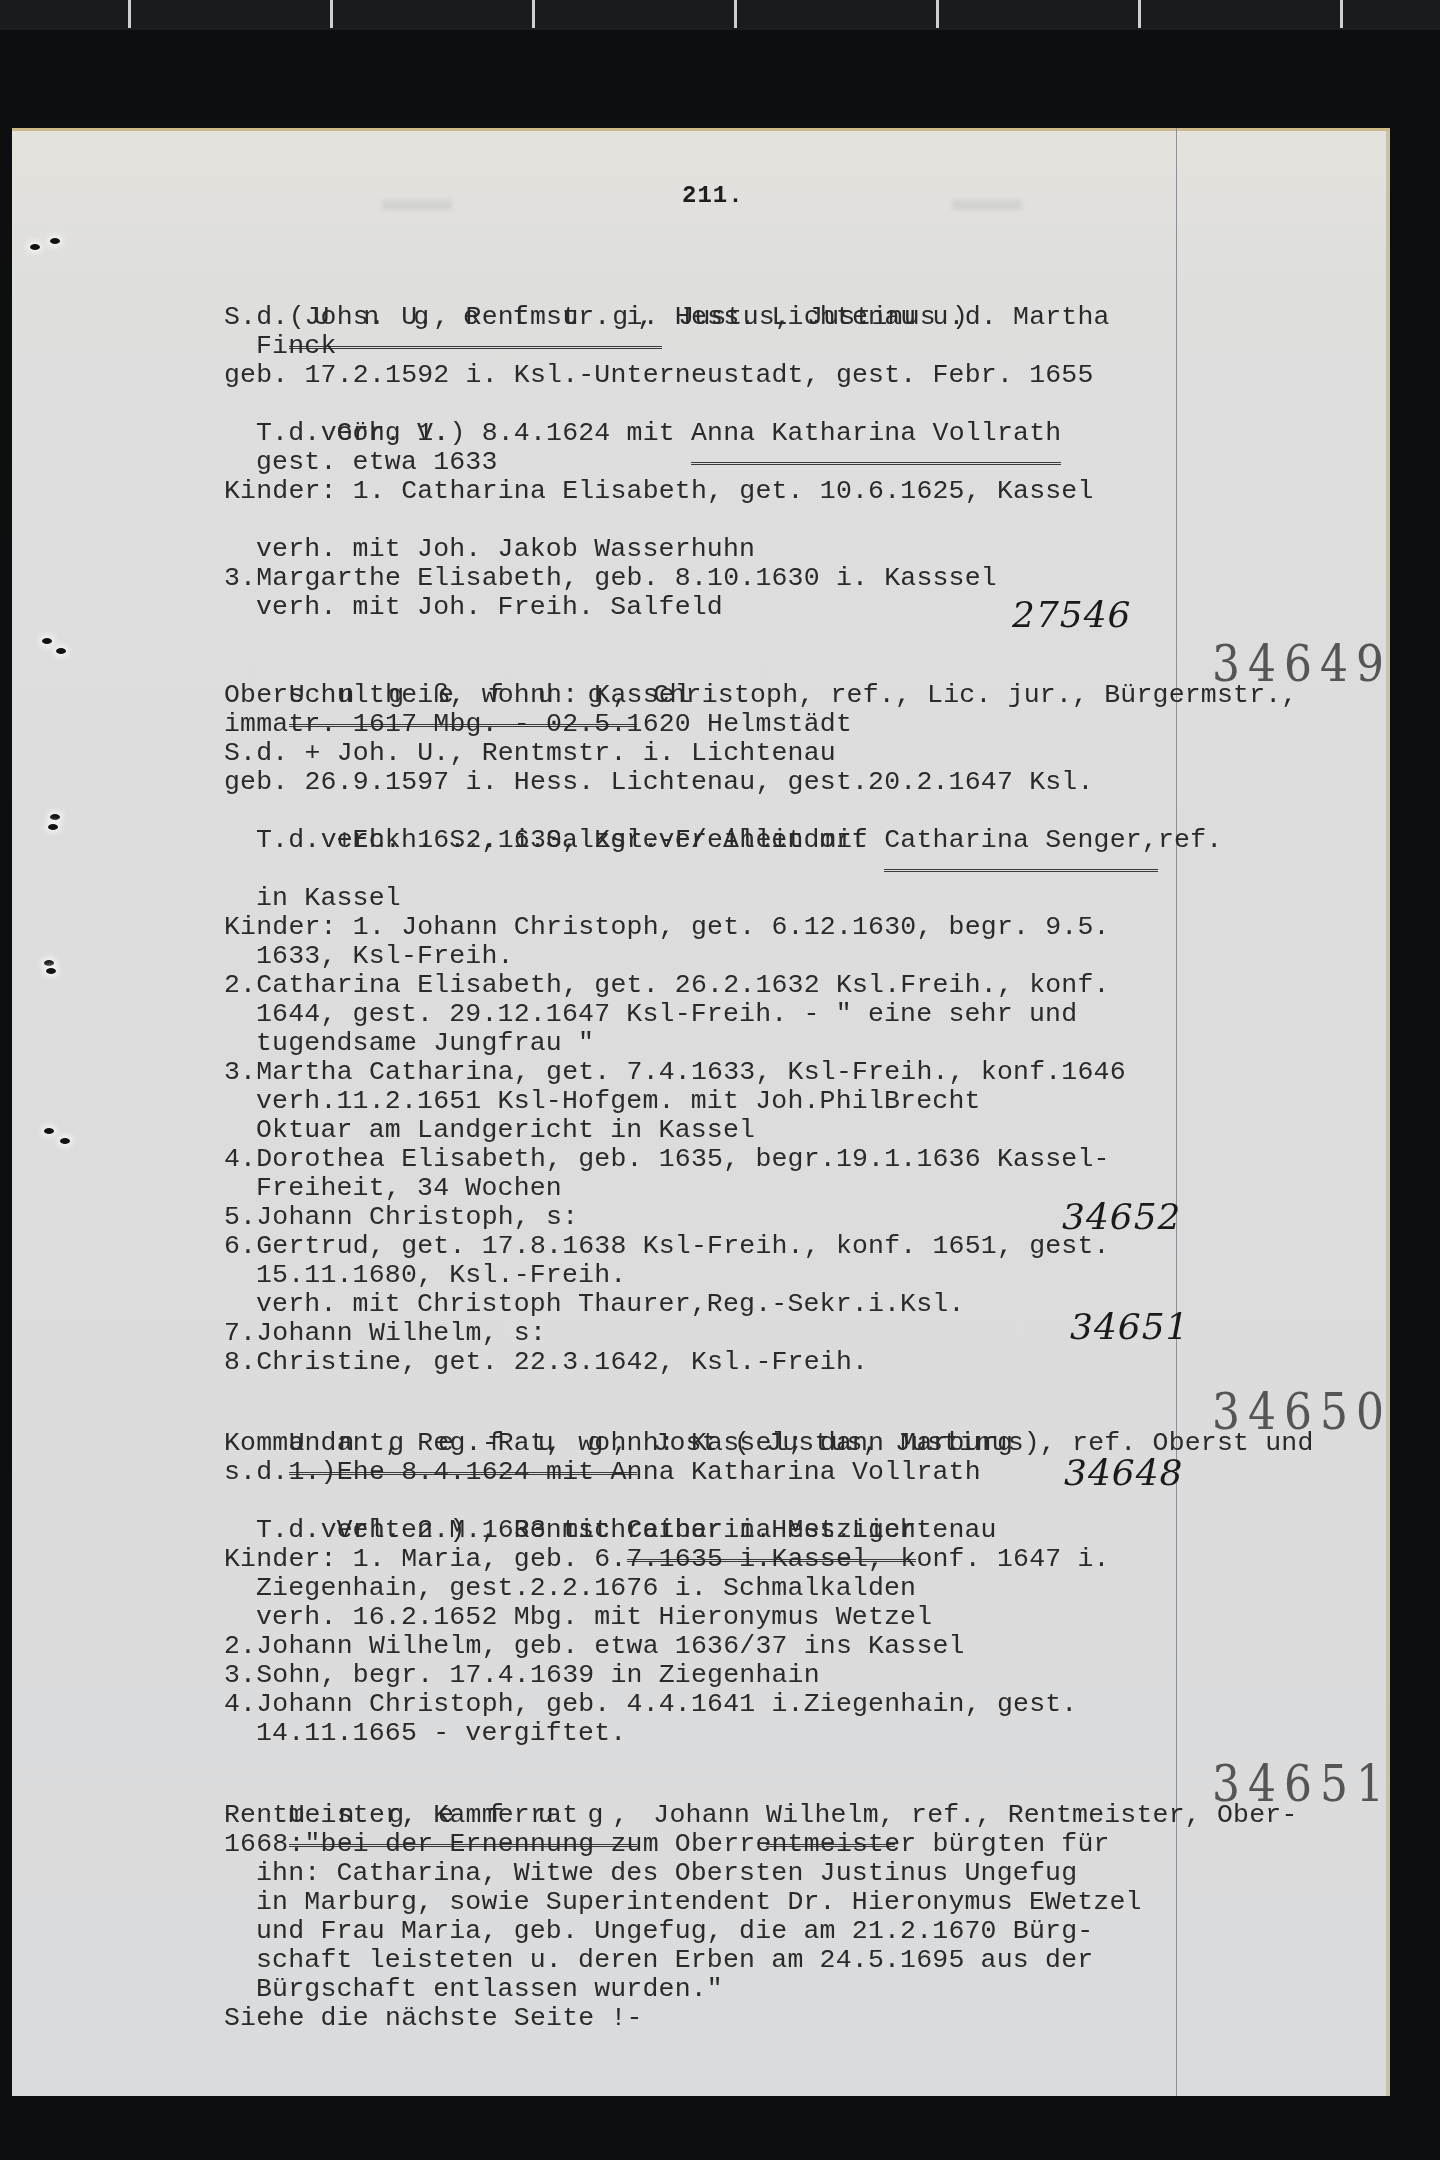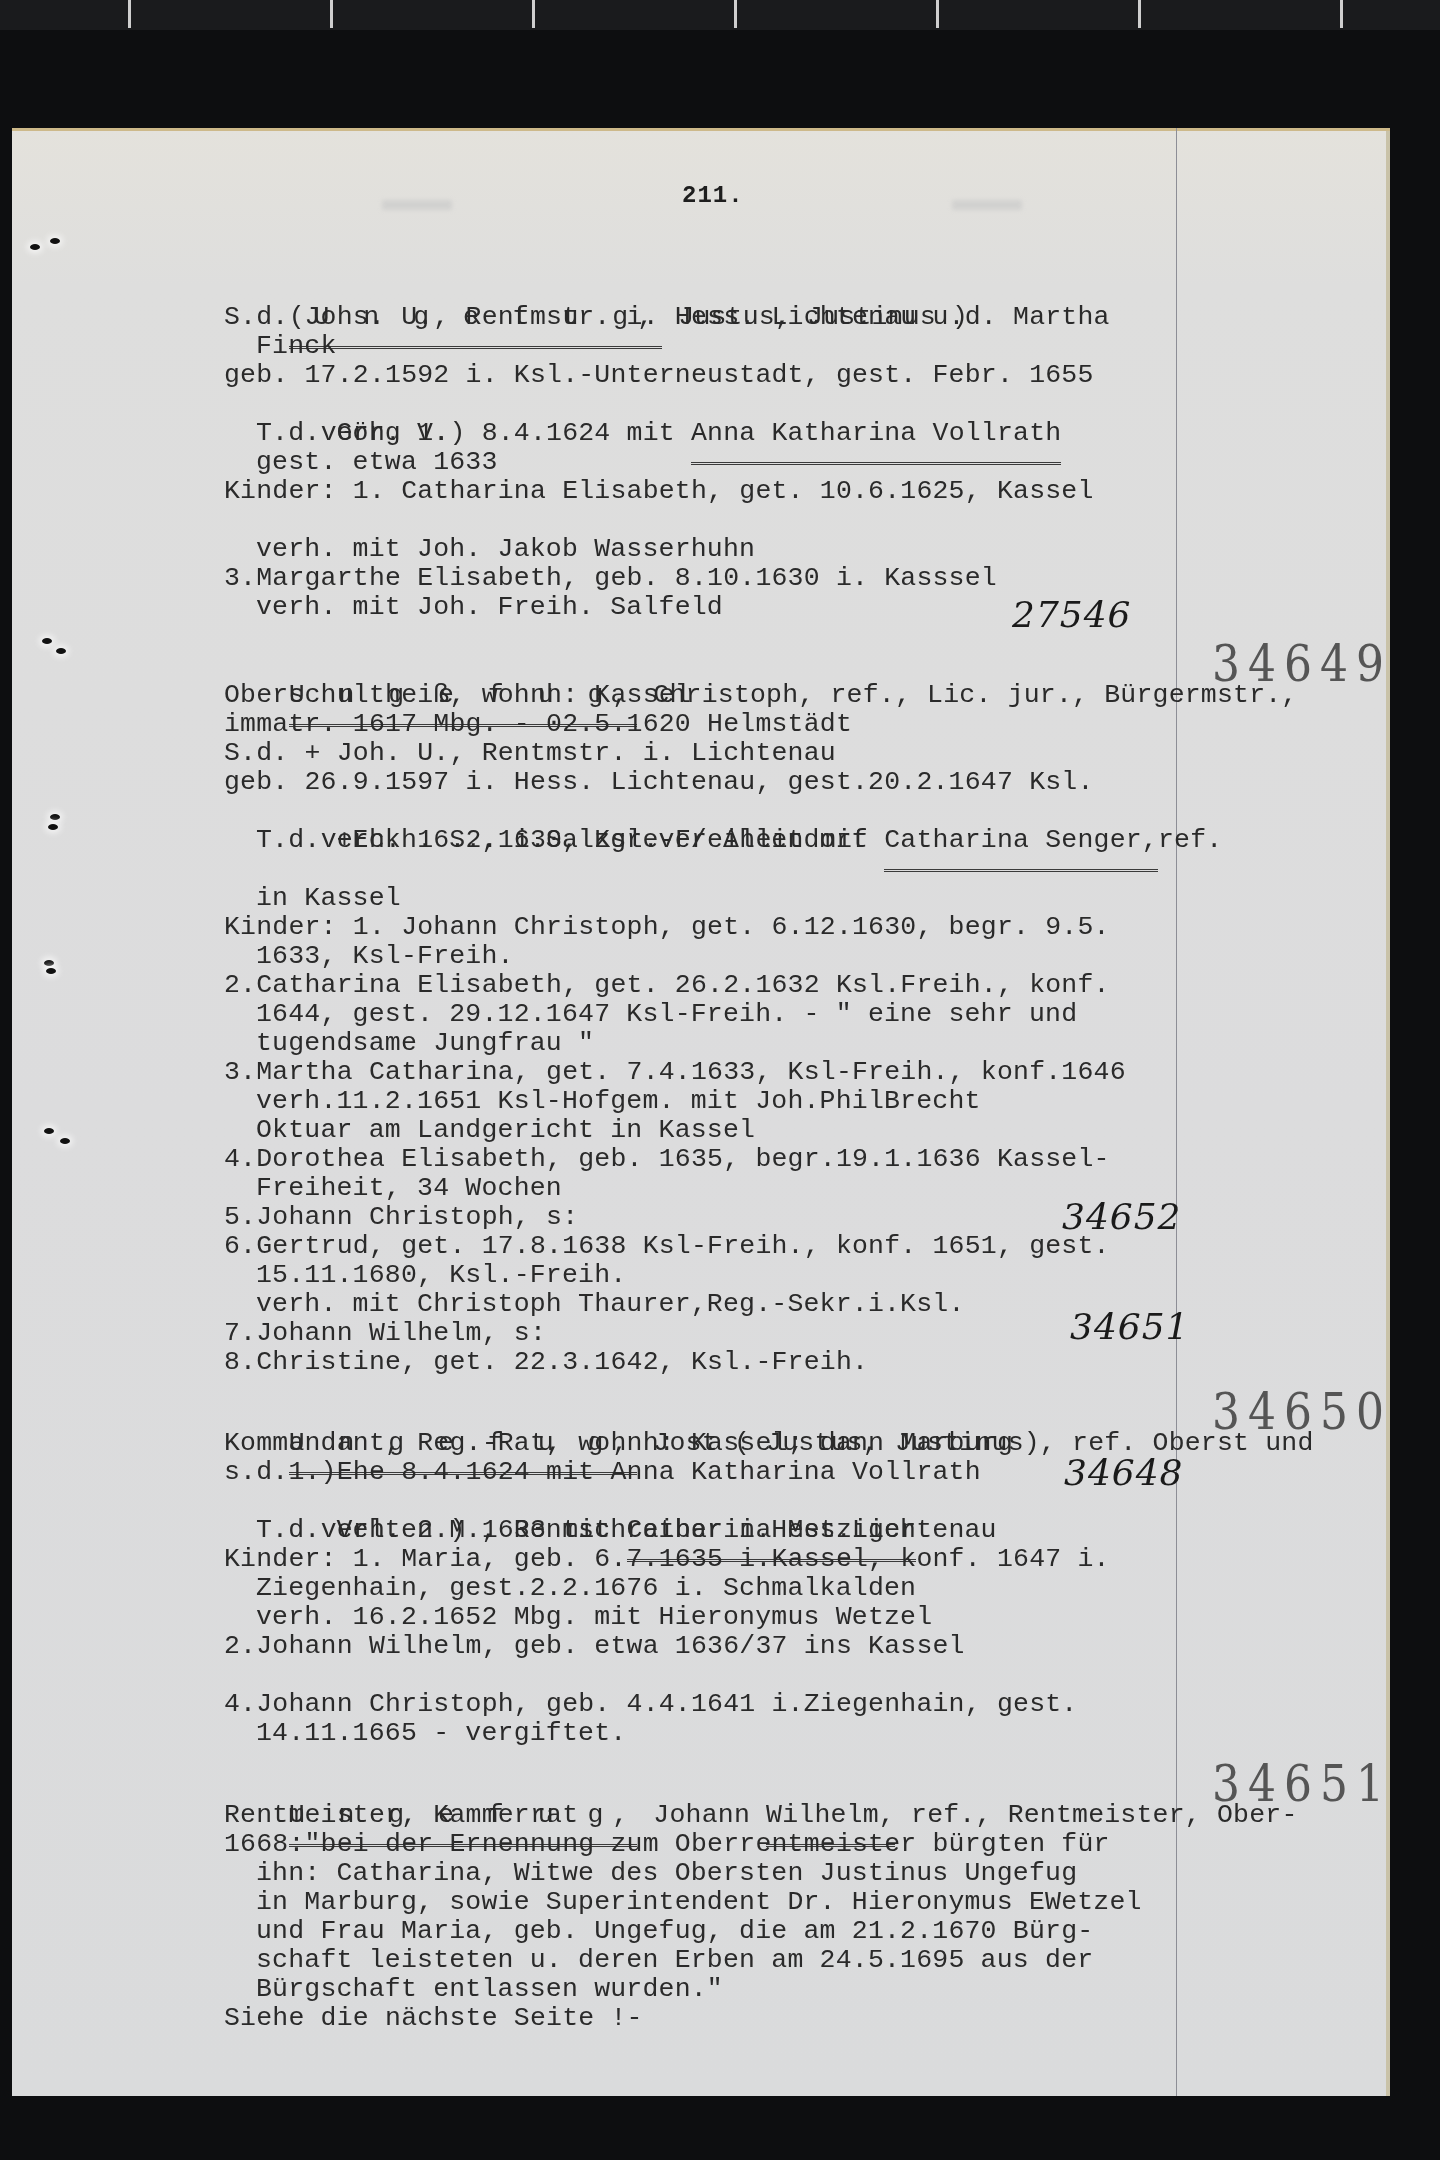--- a/index.html
+++ b/index.html
@@ -148,20 +148,21 @@
     <div class="line" style="left:212px;top:1301px">Kommandant, Reg.-Rat, wohnh: Kassel; dann Marburg</div>
     <div class="line" style="left:212px;top:1330px">s.d.1.)Ehe 8.4.1624 mit Anna Katharina Vollrath</div>
     <div class="line" style="left:212px;top:1359px">
       <span>verh. 2.) 1633 mit </span><span class="ul">Catharina Metziger</span>
     </div>
     <div class="line" style="left:244px;top:1388px">T.d. Velten M., Rentschreiber i.Hess.Lichtenau</div>
     <div class="line" style="left:212px;top:1417px">Kinder: 1. Maria, geb. 6.7.1635 i.Kassel, konf. 1647 i.</div>
     <div class="line" style="left:244px;top:1446px">Ziegenhain, gest.2.2.1676 i. Schmalkalden</div>
     <div class="line" style="left:244px;top:1475px">verh. 16.2.1652 Mbg. mit Hieronymus Wetzel</div>
     <div class="line" style="left:212px;top:1504px">2.Johann Wilhelm, geb. etwa 1636/37 ins Kassel</div>
+    <div class="line" style="left:212px;top:1533px">3.Sohn, begr. 17.4.1639 in Ziegenhain</div>
     <div class="line" style="left:212px;top:1562px">4.Johann Christoph, geb. 4.4.1641 i.Ziegenhain, gest.</div>
     <div class="line" style="left:244px;top:1591px">14.11.1665 - vergiftet.</div>
   </div>
   <div class="stamp" style="top:1258px">34650</div>
   <div class="hand" style="left:1052px;top:1324px">34648</div>
 
   <div class="text">
     <div class="line" style="left:180px;top:1644px">
       <span class="spaced ul">U n g e f u g,</span><span> Johann </span><span class="ul">Wilhelm,</span><span> ref., Rentmeister, Ober-</span>
     </div>

